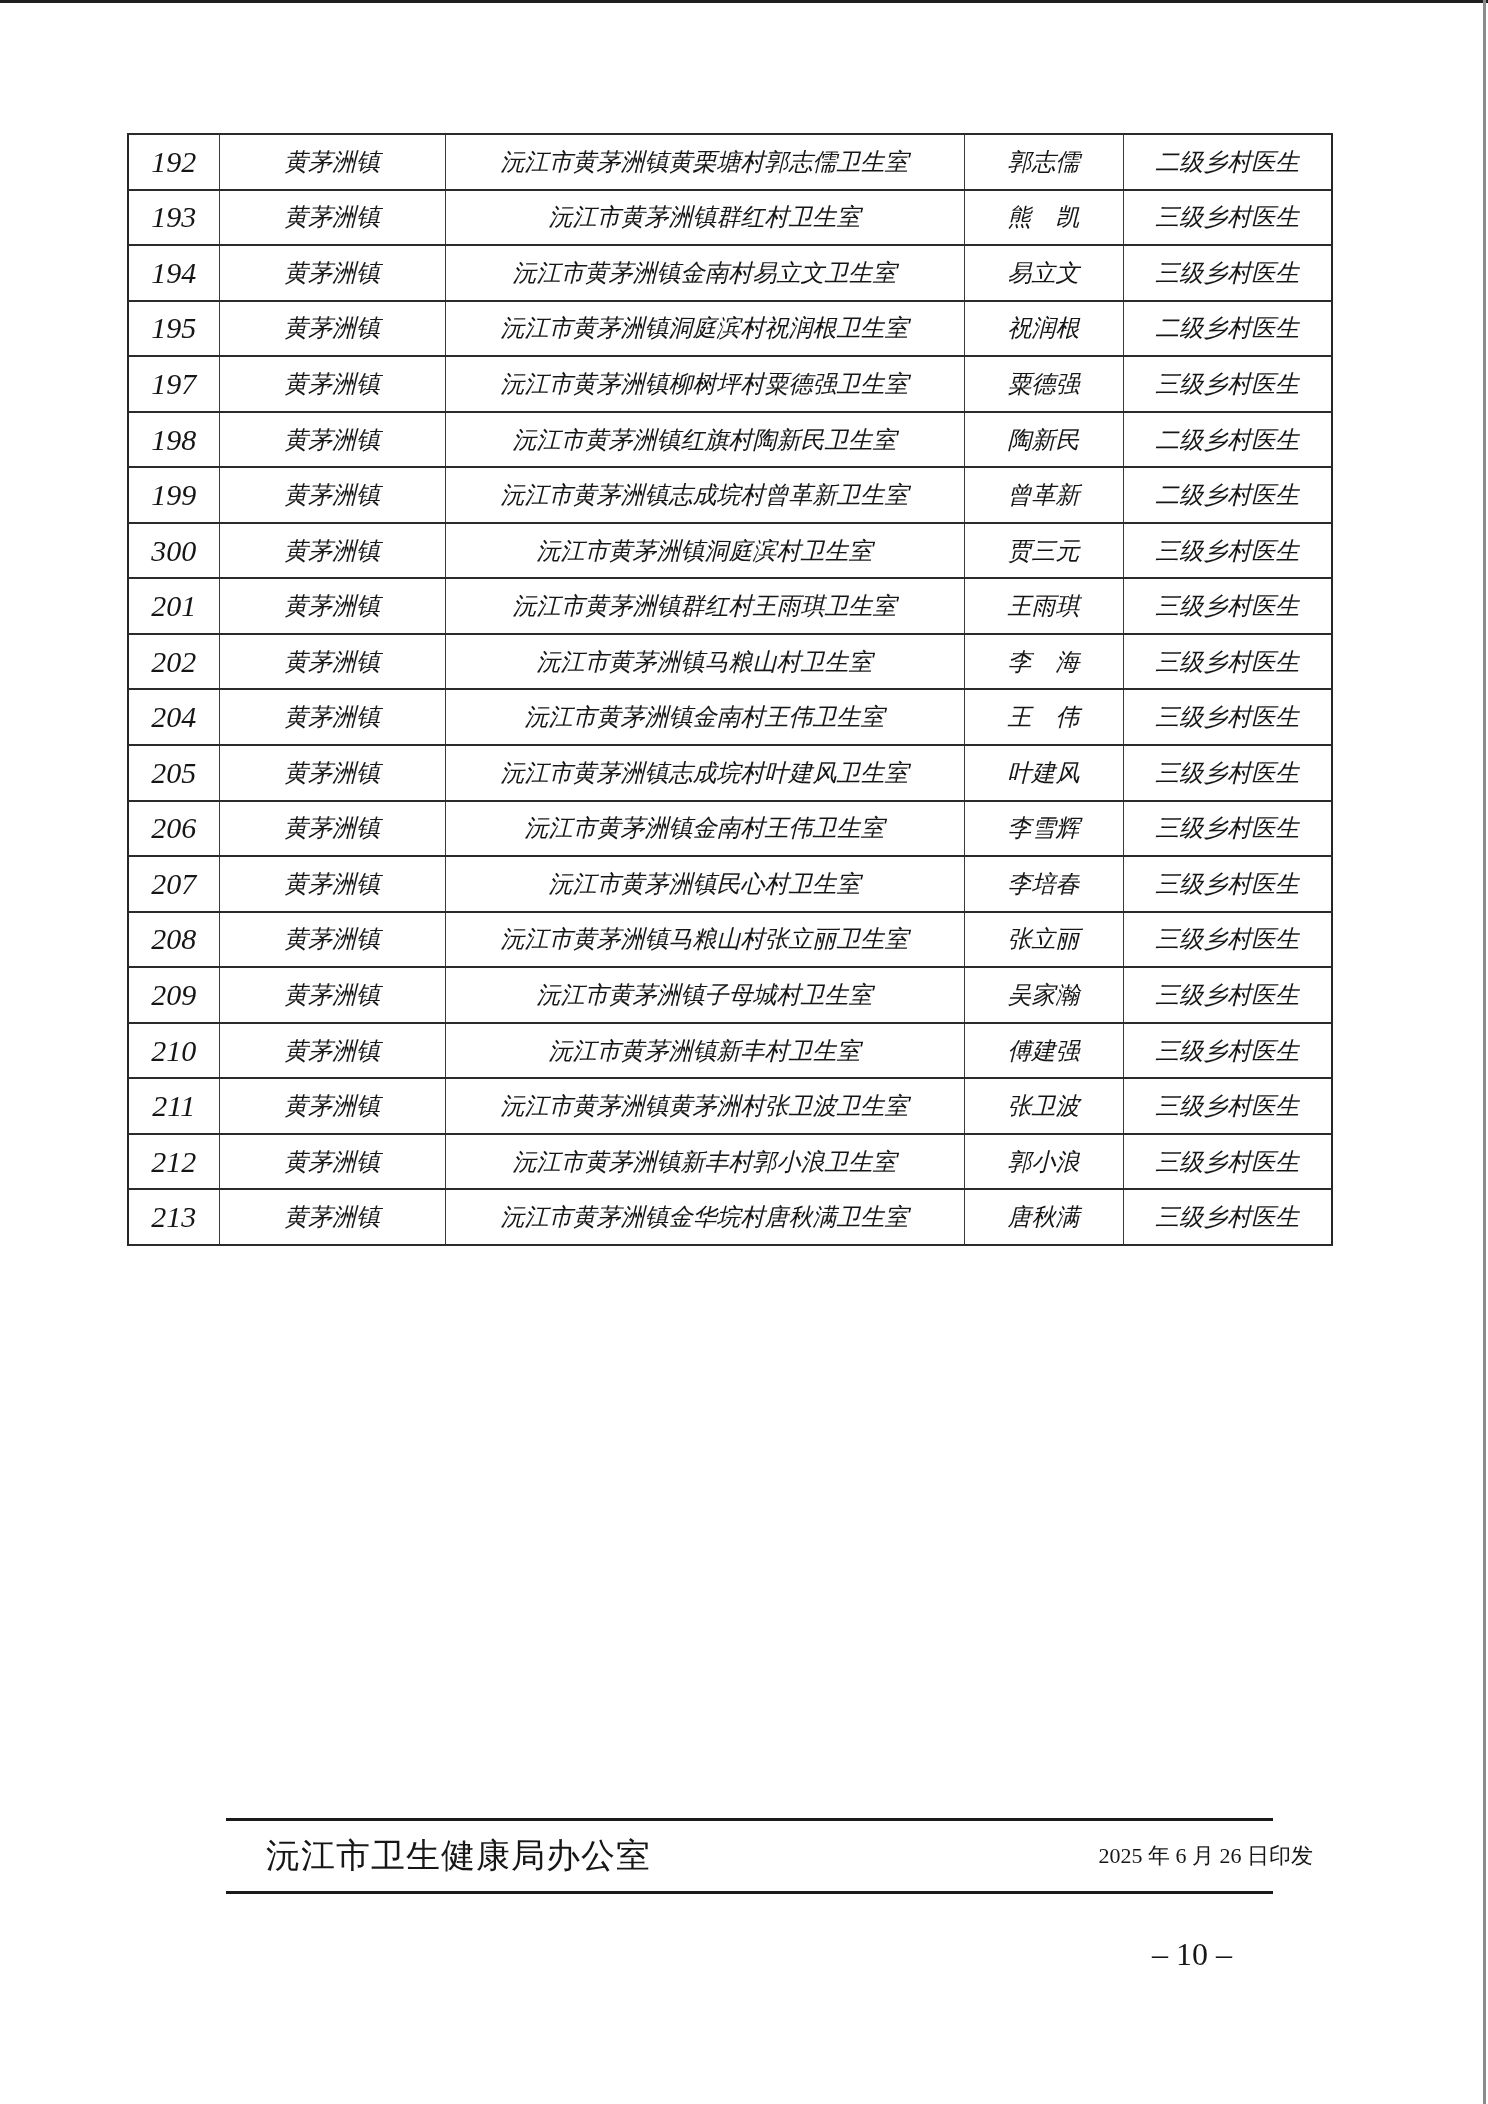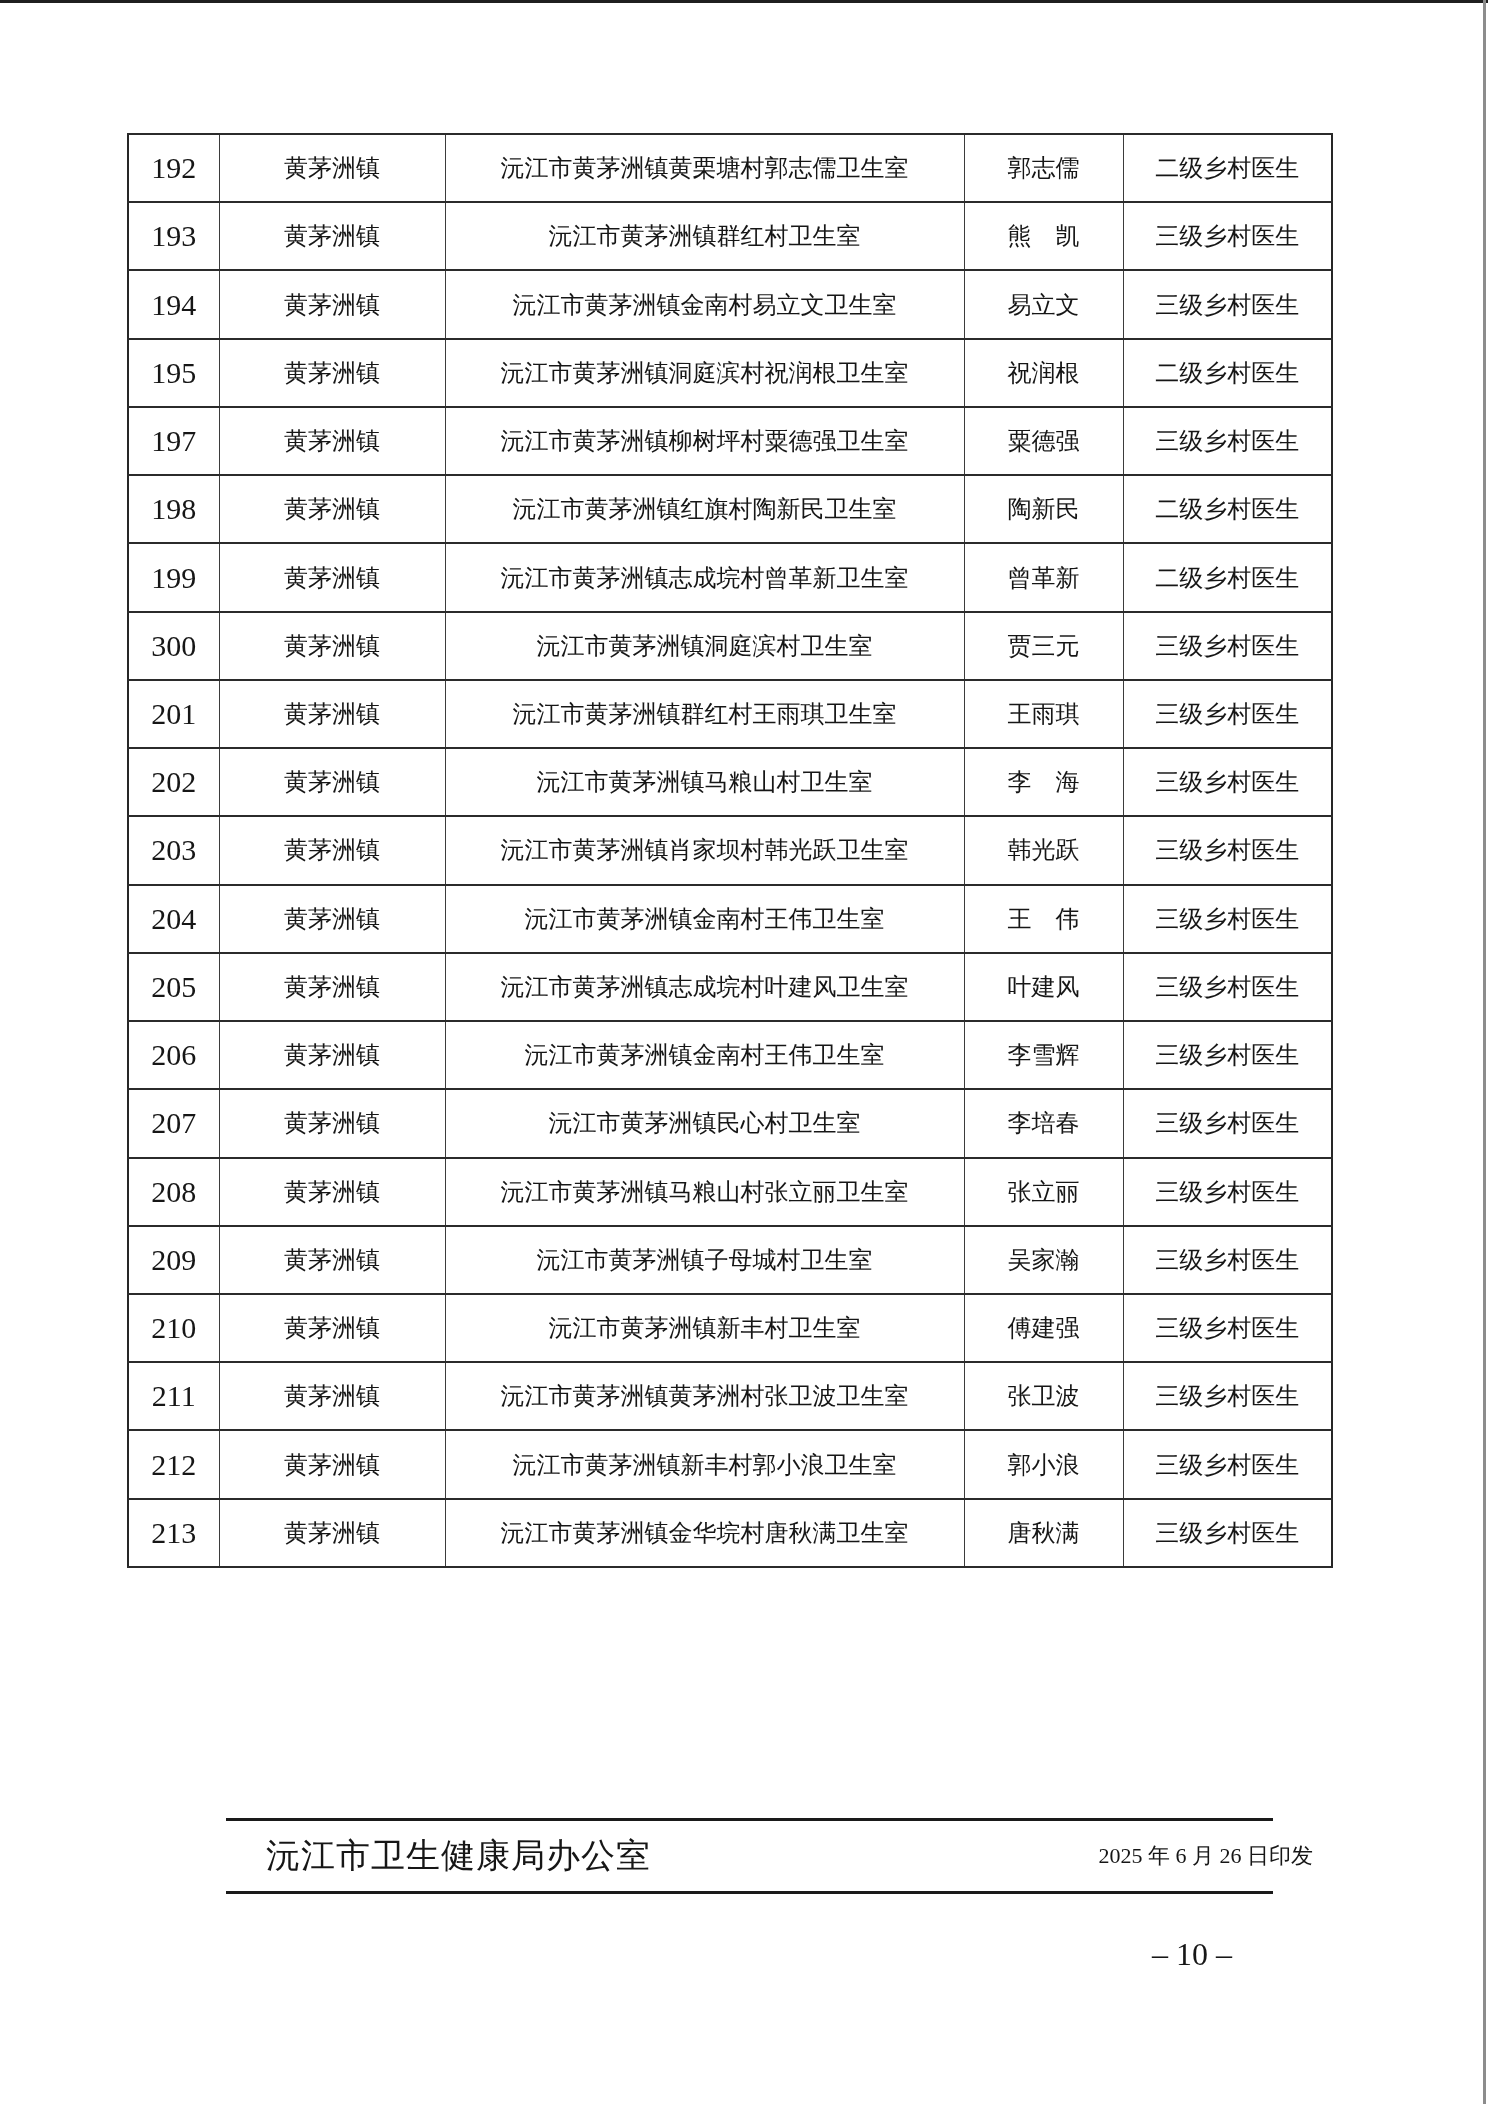--- a/index.html
+++ b/index.html
@@ -29,23 +29,24 @@
     position: absolute;
     top: 0; left: 1483px;
     width: 3px; height: 100%;
     background: #8c8c8c;
   }
   table.doctor-table {
     position: absolute;
     left: 127px;
     top: 133px;
     width: 1204px;
-    height: 1435px;
+    height: 1113px;
     border-collapse: collapse;
     table-layout: fixed;
+    font-style: italic;
   }
   table.doctor-table td {
     border-left: 1px solid #3b3b3b;
     border-right: 1px solid #3b3b3b;
     border-top: 2px solid #2b2b2b;
     border-bottom: 2px solid #2b2b2b;
     text-align: center;
     vertical-align: middle;
     padding: 0;
     overflow: hidden;
@@ -179,27 +180,20 @@
       <td class="cell-cjk">三级乡村医生</td>
     </tr>
         <tr>
       <td class="cell-serial">202</td>
       <td class="cell-cjk">黄茅洲镇</td>
       <td class="cell-cjk">沅江市黄茅洲镇马粮山村卫生室</td>
       <td class="cell-cjk">李　海</td>
       <td class="cell-cjk">三级乡村医生</td>
     </tr>
         <tr>
-      <td class="cell-serial">203</td>
-      <td class="cell-cjk">黄茅洲镇</td>
-      <td class="cell-cjk">沅江市黄茅洲镇肖家坝村韩光跃卫生室</td>
-      <td class="cell-cjk">韩光跃</td>
-      <td class="cell-cjk">三级乡村医生</td>
-    </tr>
-        <tr>
       <td class="cell-serial">204</td>
       <td class="cell-cjk">黄茅洲镇</td>
       <td class="cell-cjk">沅江市黄茅洲镇金南村王伟卫生室</td>
       <td class="cell-cjk">王　伟</td>
       <td class="cell-cjk">三级乡村医生</td>
     </tr>
         <tr>
       <td class="cell-serial">205</td>
       <td class="cell-cjk">黄茅洲镇</td>
       <td class="cell-cjk">沅江市黄茅洲镇志成垸村叶建风卫生室</td>

